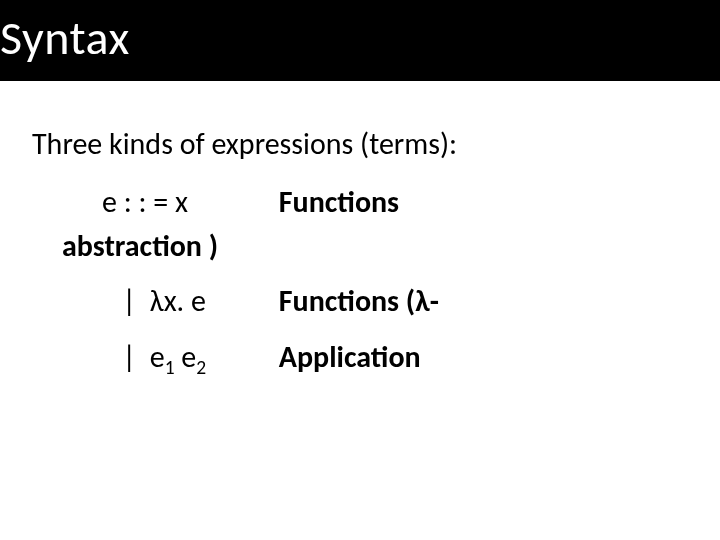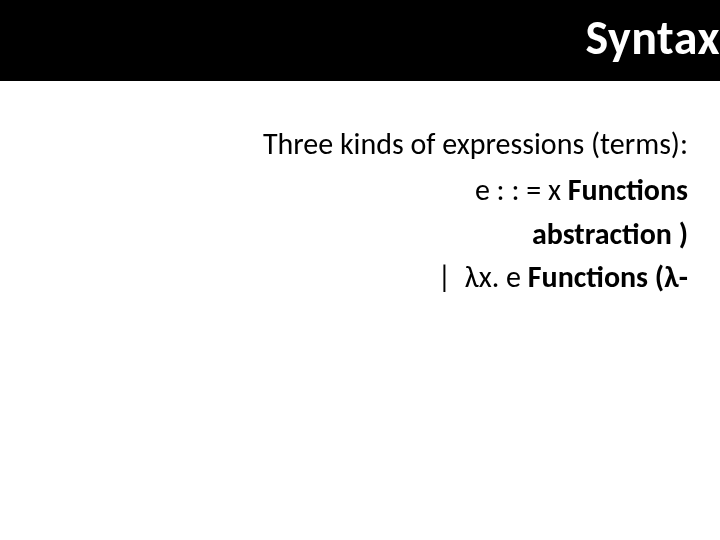--- a/index.html
+++ b/index.html
@@ -7,46 +7,46 @@
     padding: 0;
     width: 720px;
     height: 540px;
     background: #ffffff;
     font-family: Calibri, "Segoe UI", Arial, sans-serif;
     overflow: hidden;
   }
   .title-bar {
     background: #000000;
     color: #ffffff;
-    font-weight: 700;
+    font-weight: 400;
     font-size: 48px;
-    text-align: right;
+    text-align: left;
     padding: 8px 0 14px 0;
     letter-spacing: 0.5px;
   }
   .body-area {
     padding: 44px 32px 0 32px;
     color: #000000;
-    text-align: right;
   }
   .intro {
     font-size: 30px;
     margin-bottom: 6px;
   }
   .grammar {
     font-size: 30px;
     line-height: 1.45;
     padding-left: 70px;
   }
   .rule {
     display: block;
   }
   .lhs {
     display: inline-block;
     min-width: 170px;
+    margin-top: 12px;
   }
   .bold { font-weight: 700; }
   sub {
     font-size: 0.65em;
     vertical-align: sub;
     line-height: 0;
   }
 </style>
 </head>
 <body>
@@ -68,15 +68,21 @@
 
     <span class="rule">
       <span class="lhs">
         <span style="white-space:pre;">   |  </span><span>λ</span><span>x. e</span>
       </span>
       <span class="bold">
         <span>Functions  (</span><span>λ</span><span>-</span>
       </span>
     </span>
 
+    <span class="rule">
+      <span class="lhs">
+        <span style="white-space:pre;">   |  e</span><sub>1</sub><span> e</span><sub>2</sub>
+      </span>
+      <span class="bold">Application</span>
+    </span>
 
   </div>
 </div>
 
 </body></html>

